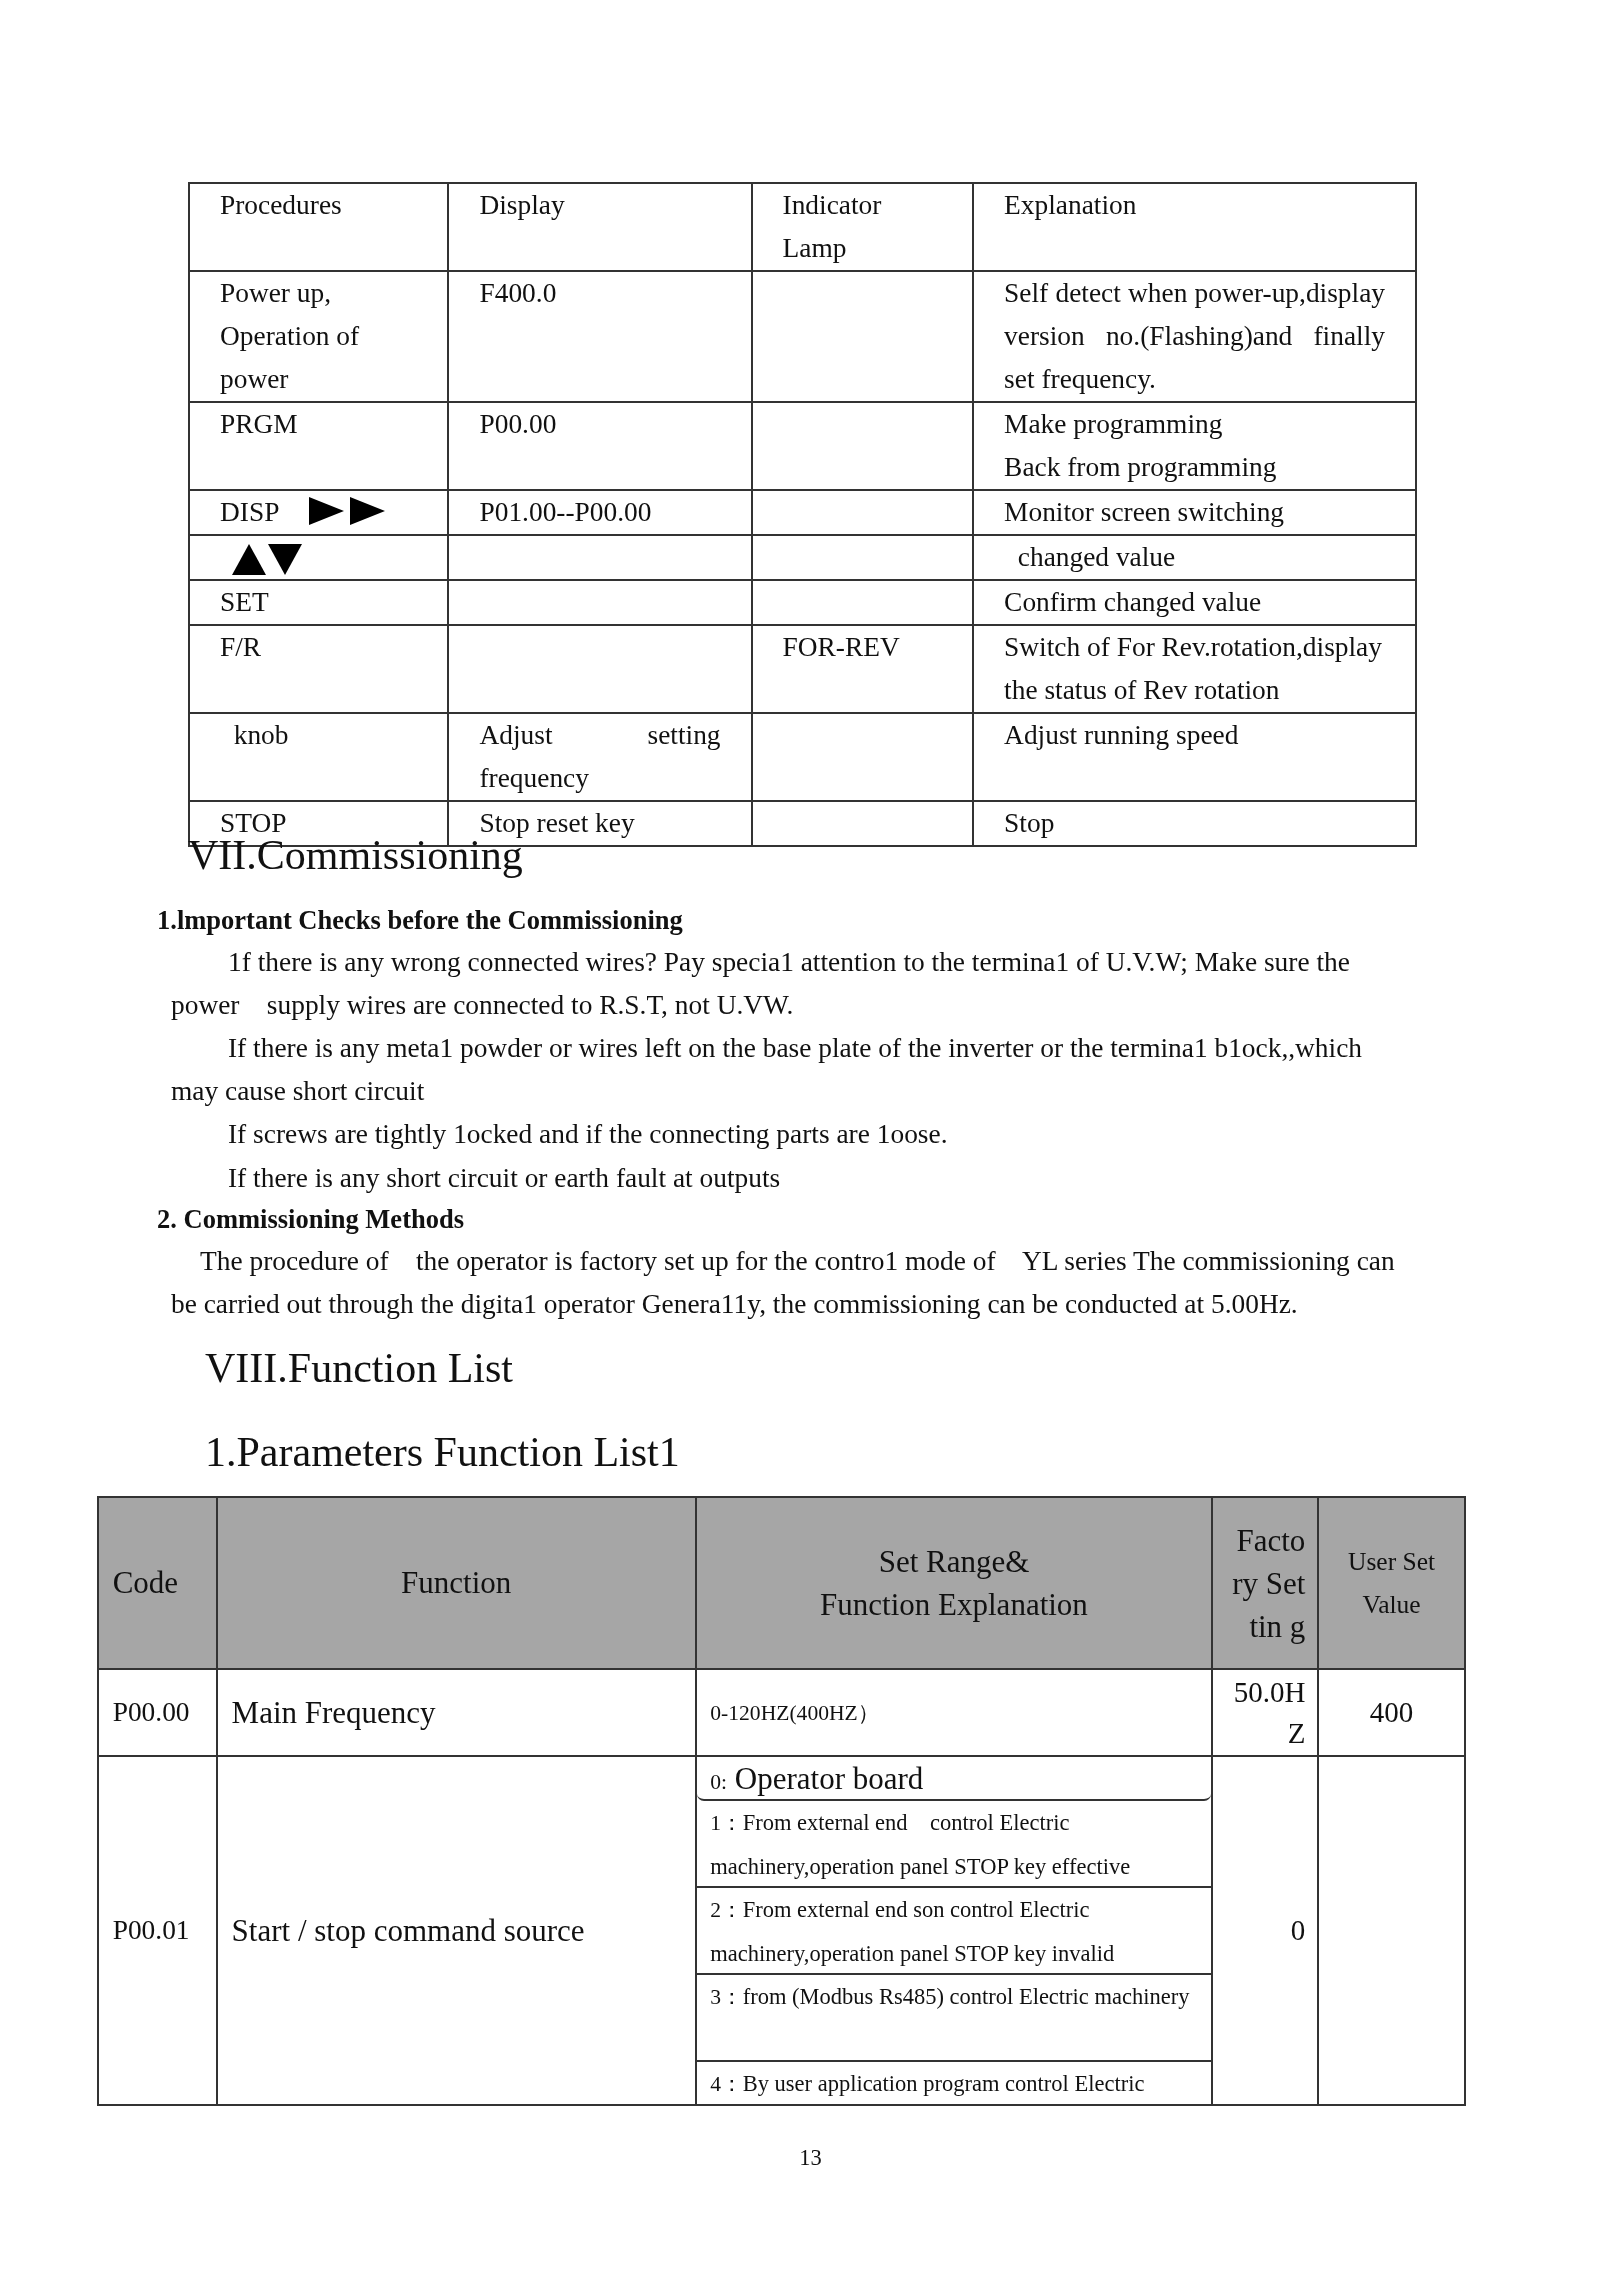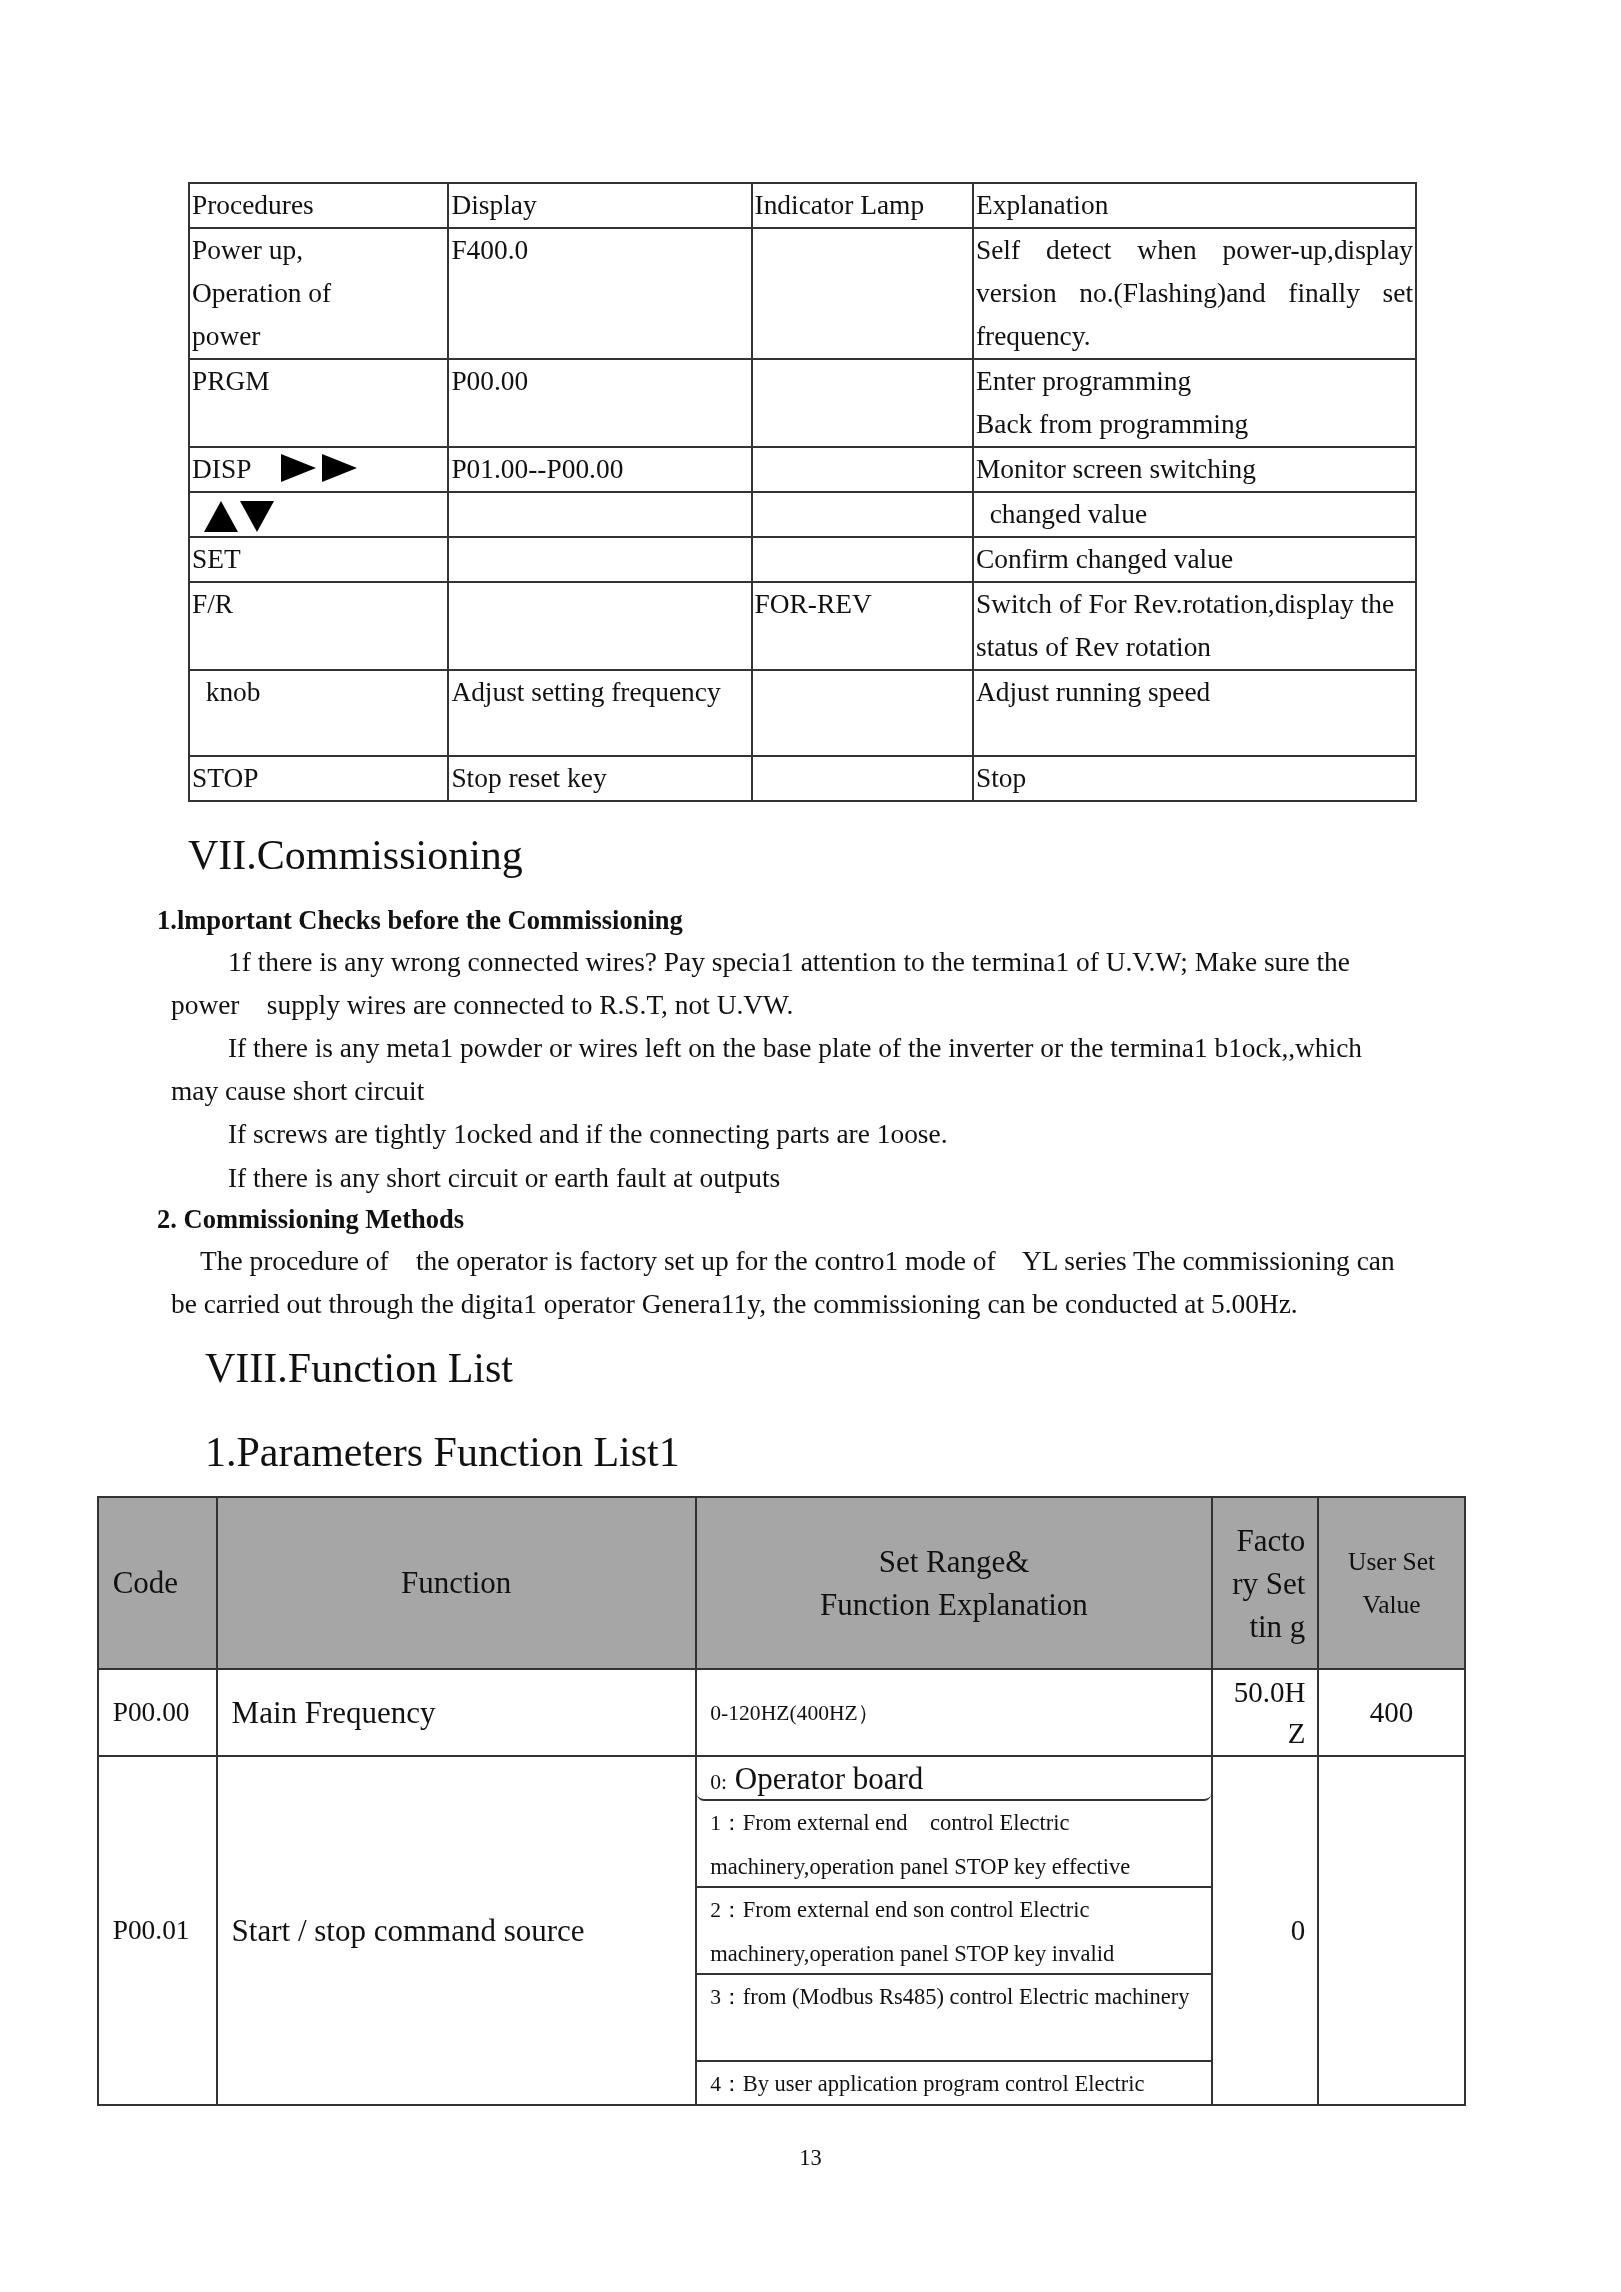--- a/index.html
+++ b/index.html
@@ -1,21 +1,21 @@
 <!DOCTYPE html>
 <html><head>
 <meta charset="utf-8">
 <style>
   html, body { margin: 0; padding: 0; background: #ffffff; }
   body { width: 1621px; height: 2293px; position: relative; font-family: "Liberation Serif", serif; color: #111; overflow: hidden; }
   .abs { position: absolute; }
 
   
   table.t1 { position: absolute; left: 188px; top: 182px; width: 1229px; border-collapse: collapse; font-size: 27.4px; line-height: 43px; }
-  table.t1 td { border: 2px solid #333; vertical-align: top; padding: 0 2px; margin-top: 47px; }
+  table.t1 td { border: 2px solid #333; vertical-align: top; padding: 0 30px; margin-top: 47px; }
   table.t1 col.c1 { width: 260px; } table.t1 col.c2 { width: 304px; } table.t1 col.c3 { width: 222px; } table.t1 col.c4 { width: 444px; }
   .just { text-align: justify; text-align-last: left; }
   .tri { display: inline-block; width: 0; height: 0; vertical-align: middle; }
   .tri-right { border-top: 14.7px solid transparent; border-bottom: 14.7px solid transparent; border-left: 35px solid #000; }
   .tri-up { border-left: 17.6px solid transparent; border-right: 17.6px solid transparent; border-bottom: 31px solid #000; }
   .tri-down { border-left: 17.6px solid transparent; border-right: 17.6px solid transparent; border-top: 31px solid #000; }
 
   
   .h1 { font-size: 42px; line-height: 55px; margin-left: 48px; }
   .h2b { font-size: 26.5px; font-weight: bold; line-height: 39px; }
@@ -53,21 +53,21 @@
 Operation of
 power</span></td>
     <td>F400.0</td>
     <td></td>
     <td class="just">Self detect when power-up,display version no.(Flashing)and finally set frequency.</td>
   </tr>
   <tr style="height:86px">
     <td>PRGM</td>
     <td>P00.00</td>
     <td></td>
-    <td><span style="white-space:pre-line">Enter programming
+    <td><span style="white-space:pre-line">Make programming
 Back from programming</span></td>
   </tr>
   <tr style="height:44px">
     <td>
       <span>DISP</span>
       <span style="margin-left:23.5px;position:relative;top:-3.9px;">
         <span class="tri tri-right"></span><span class="tri tri-right" style="margin-left:5.9px"></span>
       </span>
     </td>
     <td>P01.00--P00.00</td>

